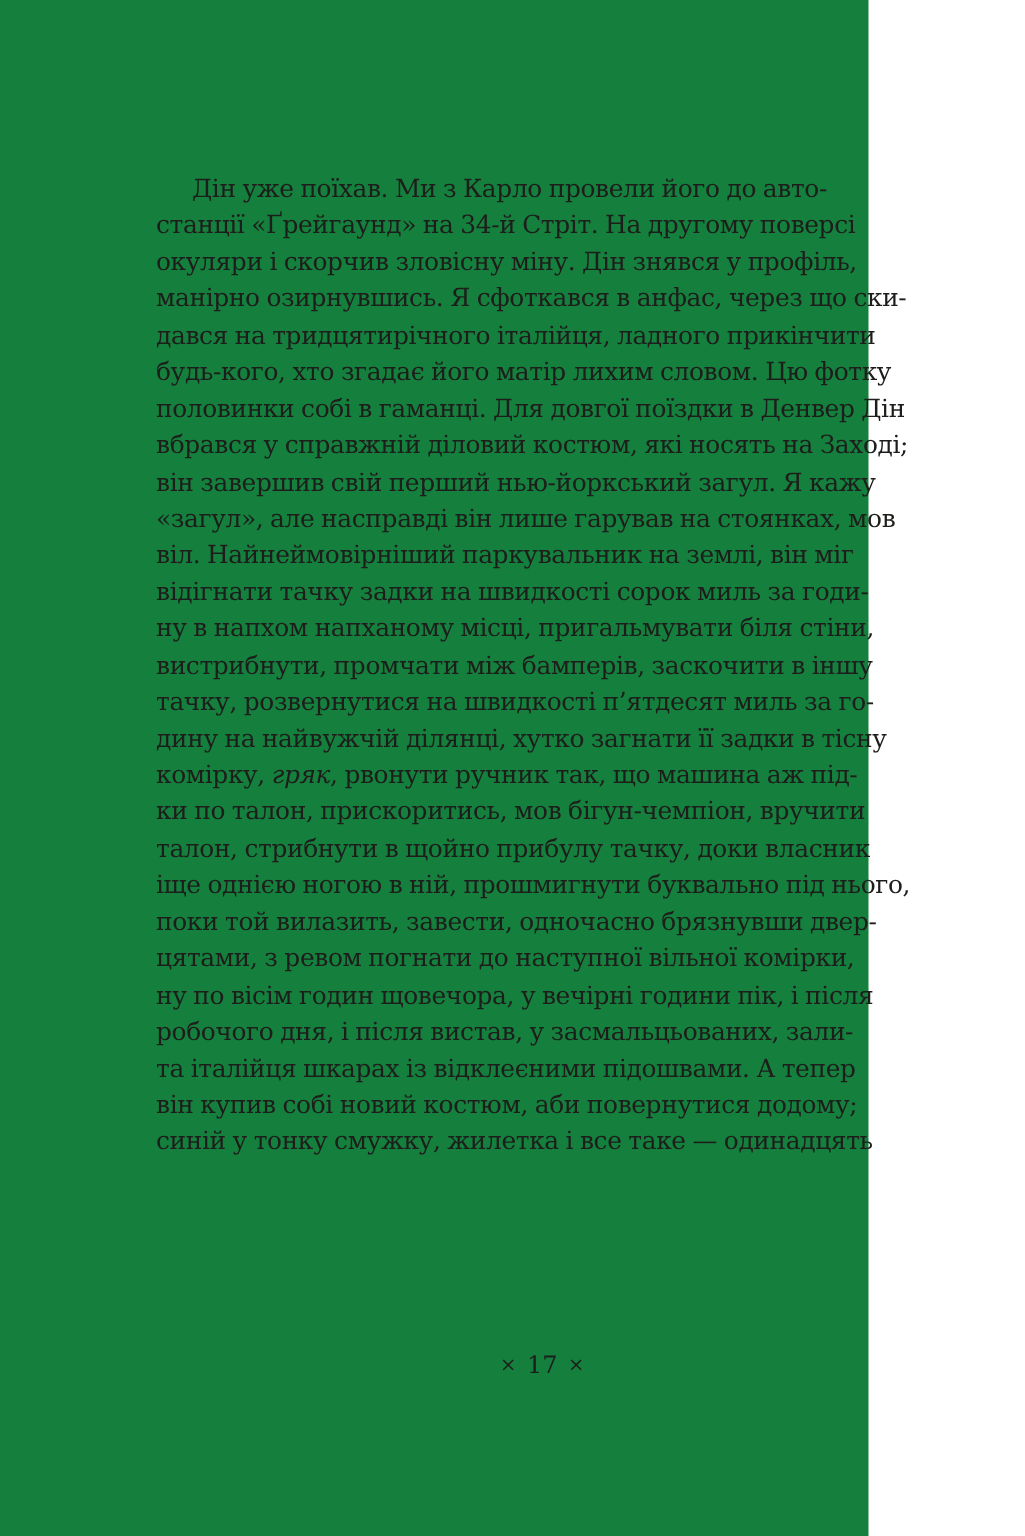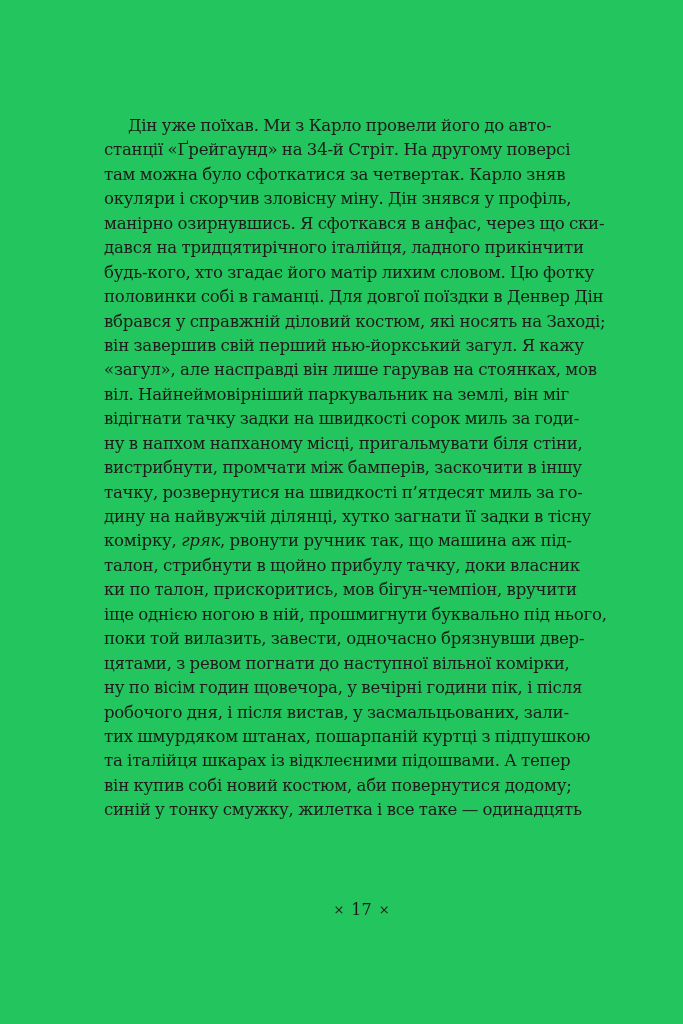--- a/index.html
+++ b/index.html
@@ -11,22 +11,22 @@
     width: 683px;
     height: 1024px;
     position: relative;
     overflow: hidden;
     font-family: "DejaVu Serif", "Liberation Serif", serif;
     color: #1d1d1b;
   }
   .page {
     position: absolute;
     left: 0; top: 0;
-    width: 683px; height: 1024px;
-    background: #22c55e;
+    width: 579px; height: 1024px;
+    background: #15803d;
   }
   .text-block {
     position: absolute;
     left: 104px;
     top: 114px;
     width: 440px;
   }
   .line {
     display: block;
     height: 24.45px;
@@ -64,44 +64,42 @@
     vertical-align: 1px;
   }
 </style>
 </head>
 <body>
 
 <div class="page">
   <div class="text-block">
     <span class="line first">Дін уже поїхав. Ми з Карло провели його до авто-</span>
     <span class="line">станції «Ґрейгаунд» на 34-й Стріт. На другому поверсі</span>
-    <span class="line">там можна було сфоткатися за четвертак. Карло зняв</span>
     <span class="line">окуляри і скорчив зловісну міну. Дін знявся у профіль,</span>
     <span class="line">манірно озирнувшись. Я сфоткався в анфас, через що ски-</span>
     <span class="line">дався на тридцятирічного італійця, ладного прикінчити</span>
     <span class="line">будь-кого, хто згадає його матір лихим словом. Цю фотку</span>
     <span class="line">половинки собі в гаманці. Для довгої поїздки в Денвер Дін</span>
     <span class="line">вбрався у справжній діловий костюм, які носять на Заході;</span>
     <span class="line">він завершив свій перший нью-йоркський загул. Я кажу</span>
     <span class="line">«загул», але насправді він лише гарував на стоянках, мов</span>
     <span class="line">віл. Найнеймовірніший паркувальник на землі, він міг</span>
     <span class="line">відігнати тачку задки на швидкості сорок миль за годи-</span>
     <span class="line">ну в напхом напханому місці, пригальмувати біля стіни,</span>
     <span class="line">вистрибнути, промчати між бамперів, заскочити в іншу</span>
     <span class="line">тачку, розвернутися на швидкості п’ятдесят миль за го-</span>
     <span class="line">дину на найвужчій ділянці, хутко загнати її задки в тісну</span>
     <span class="line"><span>комірку, </span><em>гряк</em><span>, рвонути ручник так, що машина аж під-</span></span>
+    <span class="line">ки по талон, прискоритись, мов бігун-чемпіон, вручити</span>
     <span class="line">талон, стрибнути в щойно прибулу тачку, доки власник</span>
-    <span class="line">ки по талон, прискоритись, мов бігун-чемпіон, вручити</span>
     <span class="line">іще однією ногою в ній, прошмигнути буквально під нього,</span>
     <span class="line">поки той вилазить, завести, одночасно брязнувши двер-</span>
     <span class="line">цятами, з ревом погнати до наступної вільної комірки,</span>
     <span class="line">ну по вісім годин щовечора, у вечірні години пік, і після</span>
     <span class="line">робочого дня, і після вистав, у засмальцьованих, зали-</span>
-    <span class="line">тих шмурдяком штанах, пошарпаній куртці з підпушкою</span>
     <span class="line">та італійця шкарах із відклеєними підошвами. А тепер</span>
     <span class="line">він купив собі новий костюм, аби повернутися додому;</span>
     <span class="line last">синій у тонку смужку, жилетка і все таке — одинадцять</span>
   </div>
 
   <div class="folio">
     <span class="orn">×</span><span>17</span><span class="orn">×</span>
   </div>
 </div>
 

